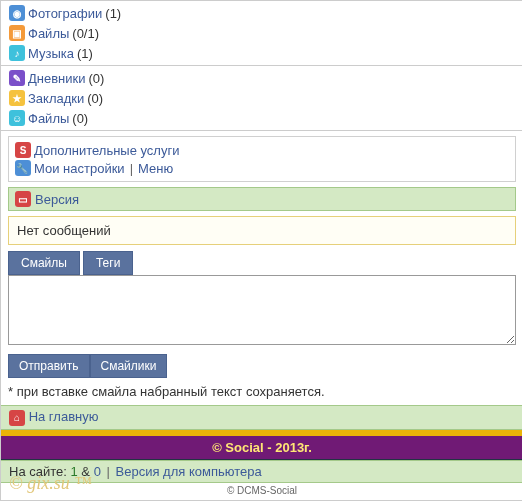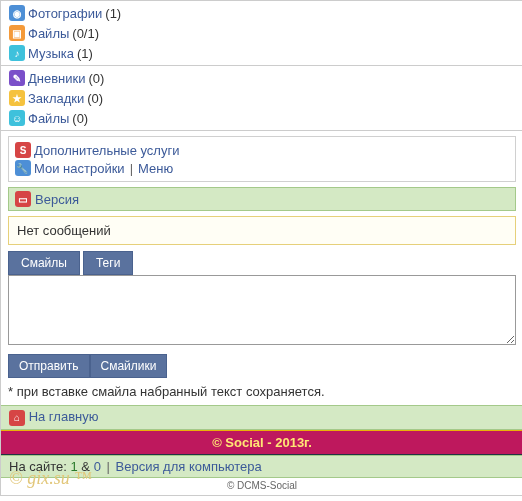--- a/index.html
+++ b/index.html
@@ -20,21 +20,21 @@
 .green-bar{background:#d4e9c4;border-top:1px solid #a4c98a;border-bottom:1px solid #a4c98a;padding:3px 8px}
 .yellow-box{border:1px solid #e6d07a;background:#fffef5;margin:5px 7px;padding:6px 8px}
 .tabs{display:flex;margin:6px 7px 0}
 .tab{background:#5a729e;color:#fff;padding:4px 12px;border:1px solid #4a628e;font-size:12px;cursor:pointer}
 .tab+.tab{margin-left:3px}
 .textarea-wrap{margin:0 7px}
 textarea{width:100%;height:70px;border:1px solid #999;box-sizing:border-box;resize:both;font-family:inherit;font-size:13px;padding:2px}
 .btns{margin:6px 7px;display:flex;}
 .btn{background:#5a729e;color:#fff;border:1px solid #4a628e;padding:4px 10px;font-size:12px;cursor:pointer}
 .hint{margin:2px 7px 6px;font-size:13px}
-.blue-bar{background:#be185d;color:#ffe675;text-align:center;padding:4px;font-weight:bold;border-top:1px solid #eab308;border-bottom:1px solid #234}
+.blue-bar{background:#701a75;color:#ffe675;text-align:center;padding:4px;font-weight:bold;border-top:6px solid #eab308;border-bottom:1px solid #234}
 .footer{text-align:center;font-size:10px;color:#666;padding:2px 0 4px}
 .sep{color:#666;margin:0 2px}
 .online1{color:#2a7a2a}
 .online0{color:#3c5a99}
 .watermark{position:absolute;left:8px;bottom:6px;color:#e2c77a;font-size:18px;font-style:italic;font-family:Georgia,serif;pointer-events:none}
 </style>
 </head>
 <body>
 
 <div class="container">

